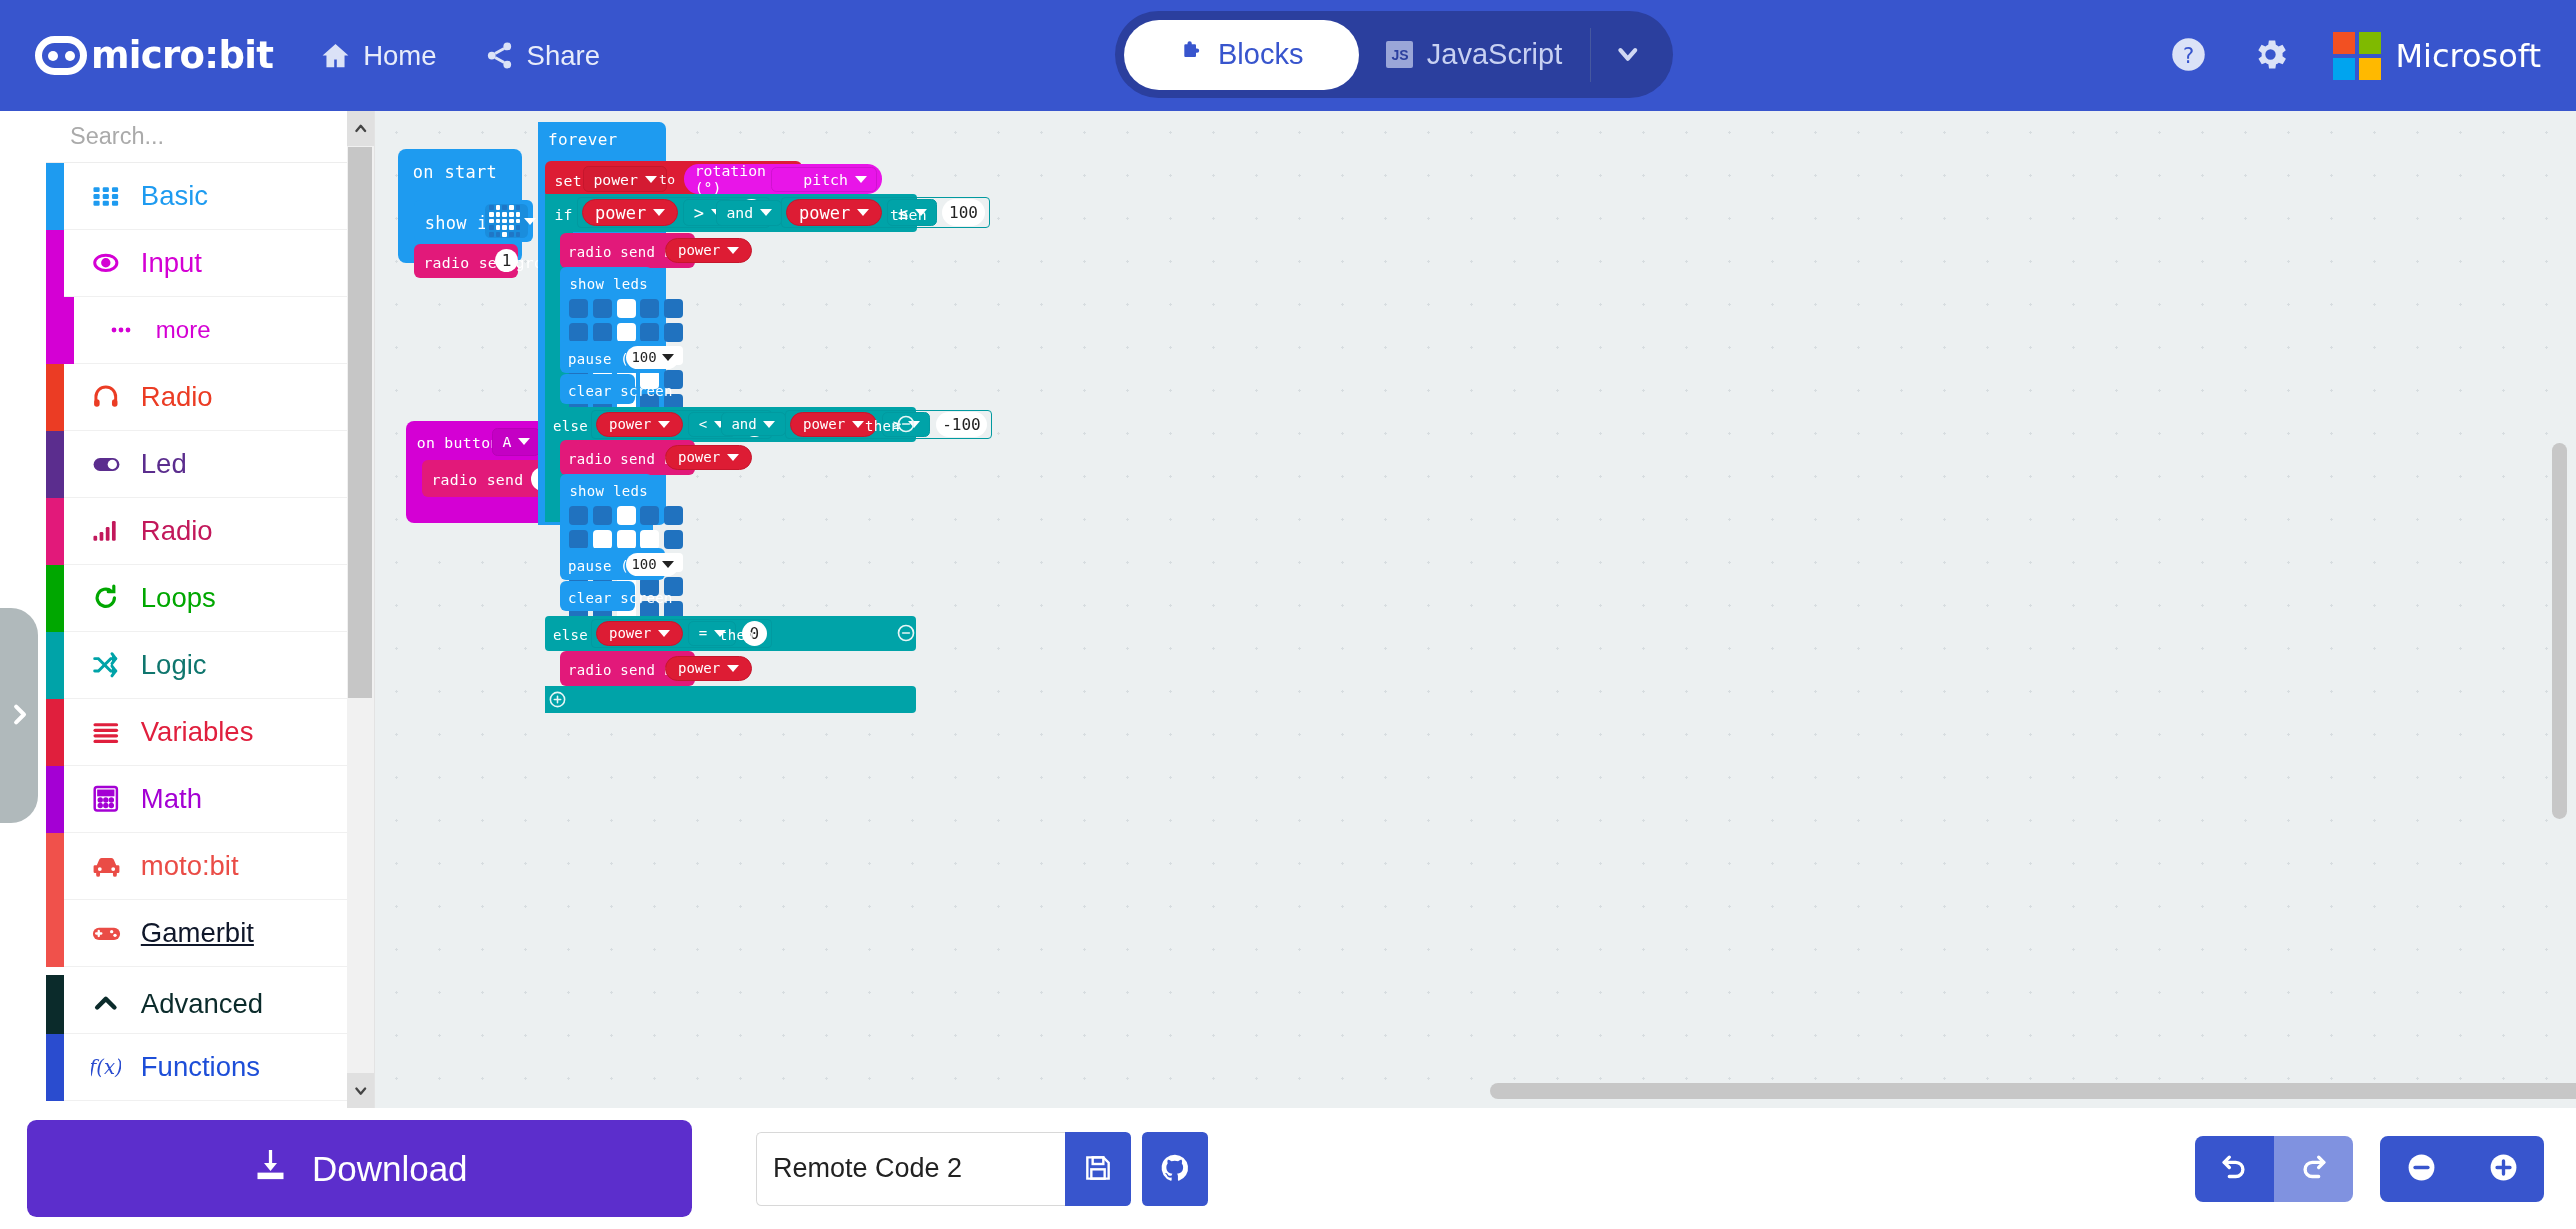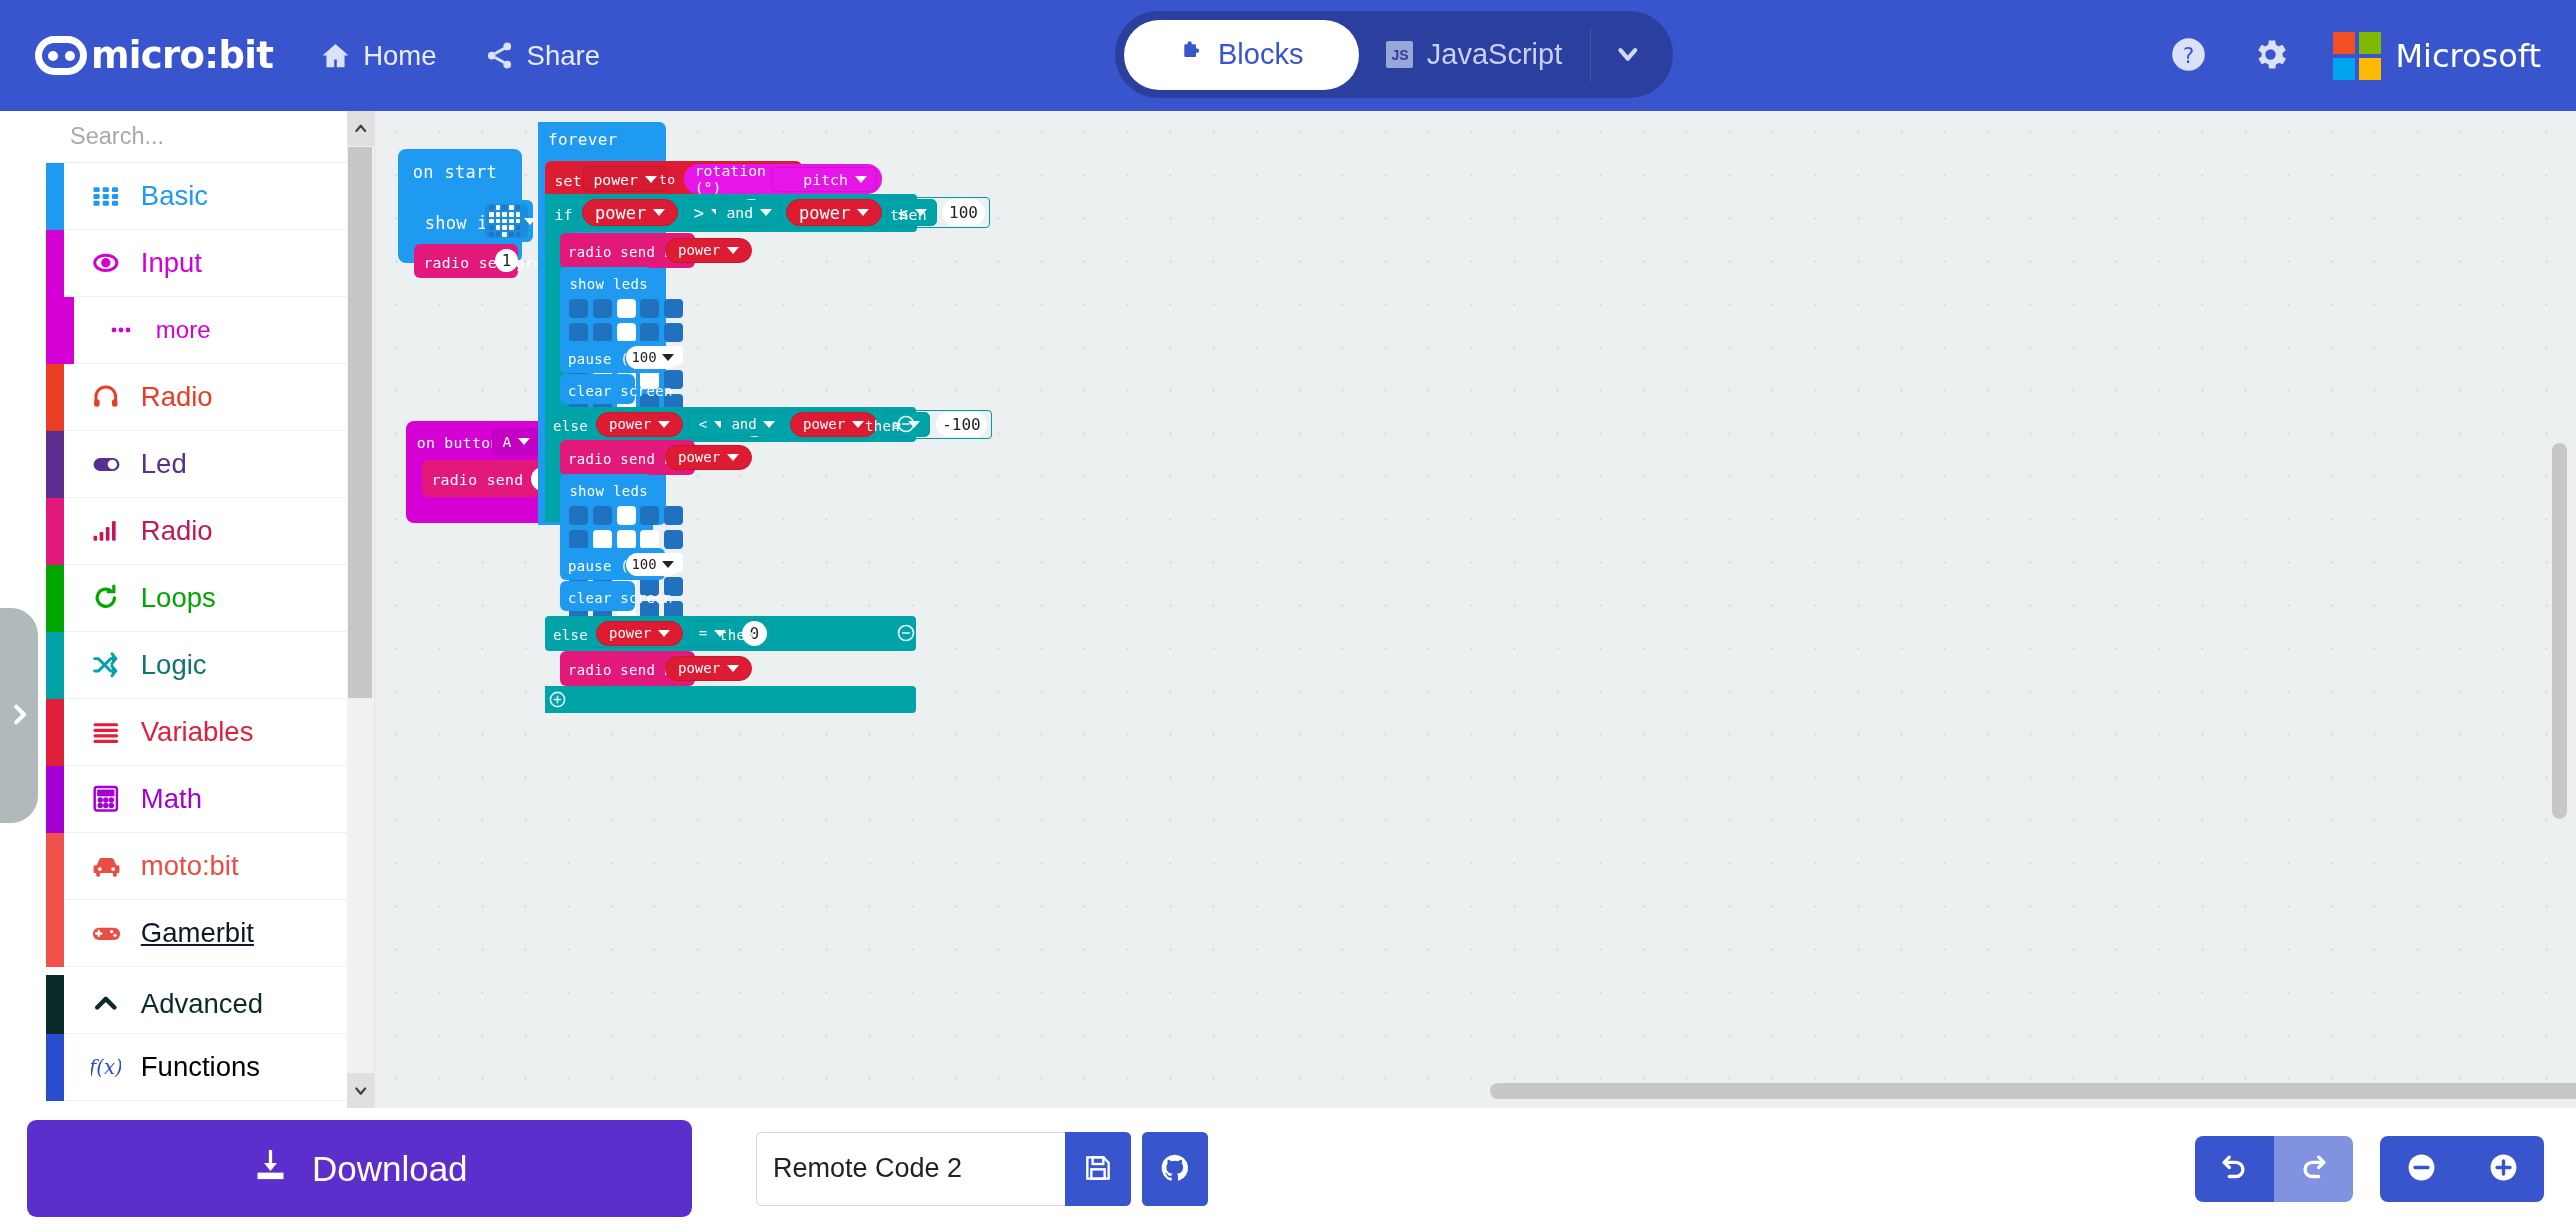--- a/index.html
+++ b/index.html
@@ -455,21 +455,21 @@
             </div>
             <div class="lbl" style="color: rgb(11, 43, 43);">Advanced</div>
           </div>
           <div class="cat">
             <div class="stripe" style="background: rgb(42, 76, 207);"></div>
             <div class="ico">
               <svg width="29.6" height="29.6" viewBox="0 0 24 24" fill="#2a4ccf">
                 <text x="12" y="18" font-size="16" text-anchor="middle" font-style="italic" font-family="DejaVu Serif">f(x)</text>
               </svg>
             </div>
-            <div class="lbl" style="color: #000000; text-align: right;">Functions</div>
+            <div class="lbl" style="color: #1d4ed8; text-align: right;">Functions</div>
           </div>
         </div>
 
       <div class="tb-scroll">
         <div class="arrow">
           <svg width="17.5" height="17.5" viewBox="0 0 24 24" fill="none" stroke="#444" stroke-width="3.2" stroke-linecap="round" stroke-linejoin="round">
               <path d="M6 15l6-7 6 7"></path>
             </svg>
         </div>
         <div class="thumb"></div>

